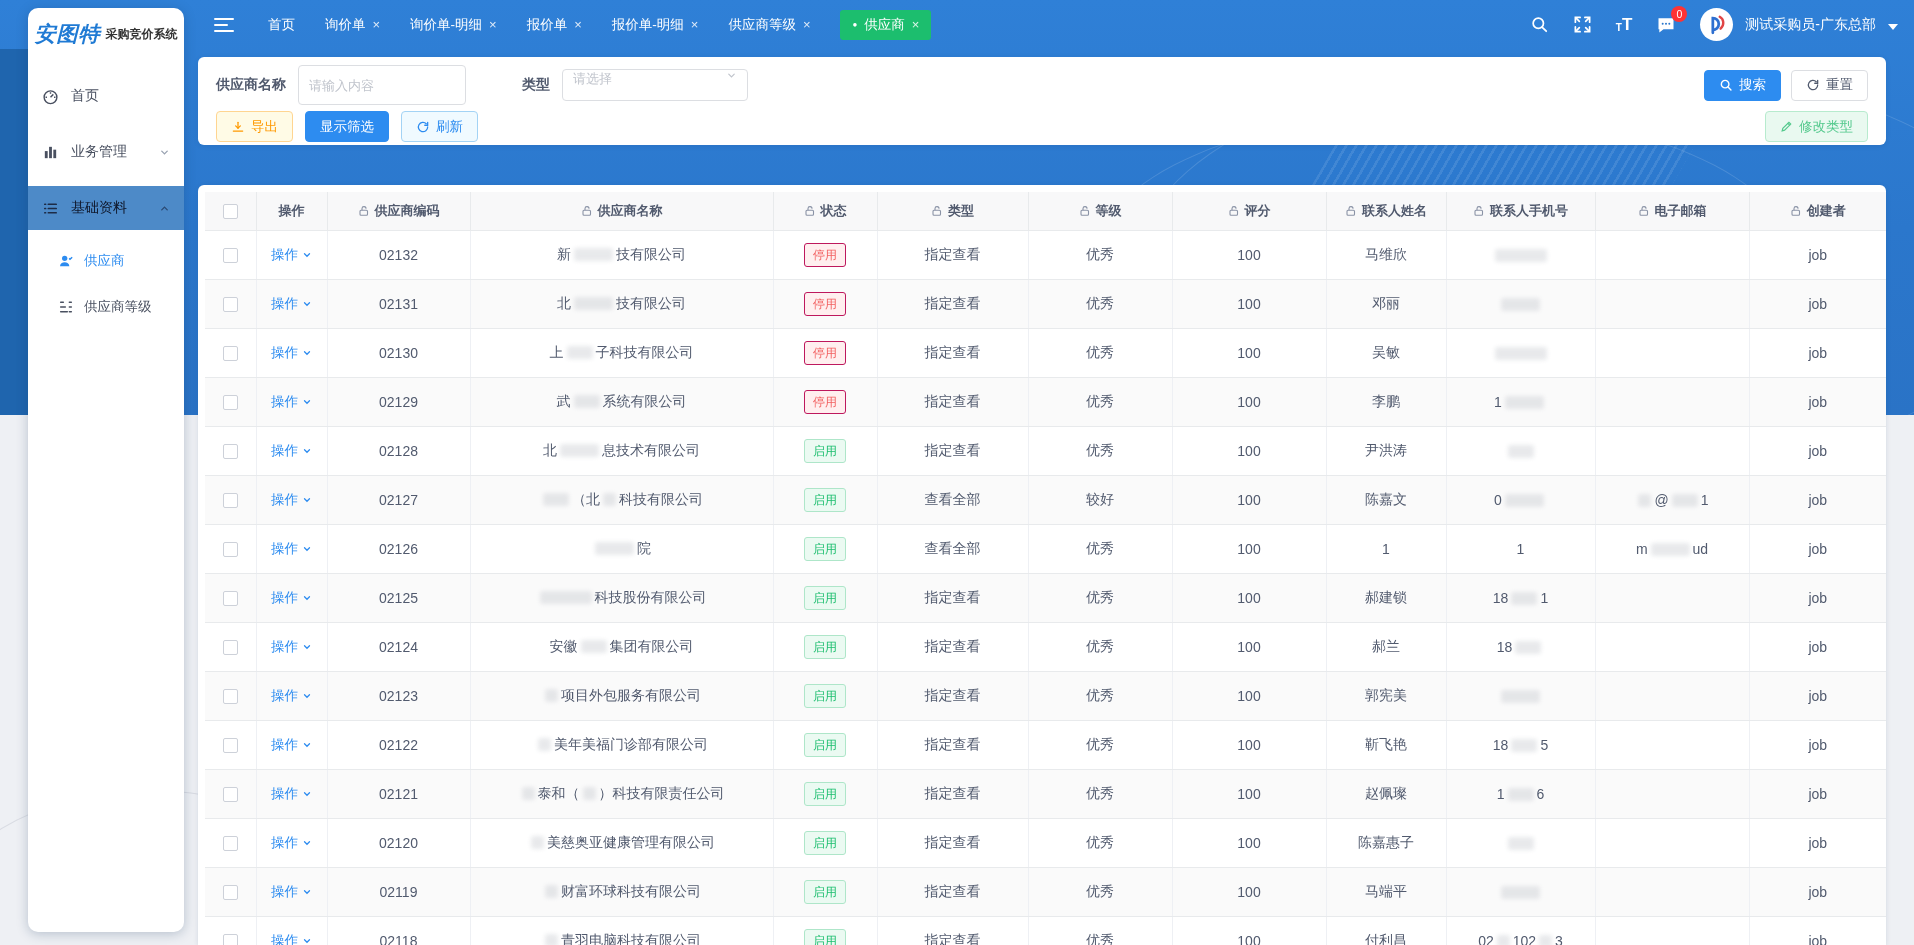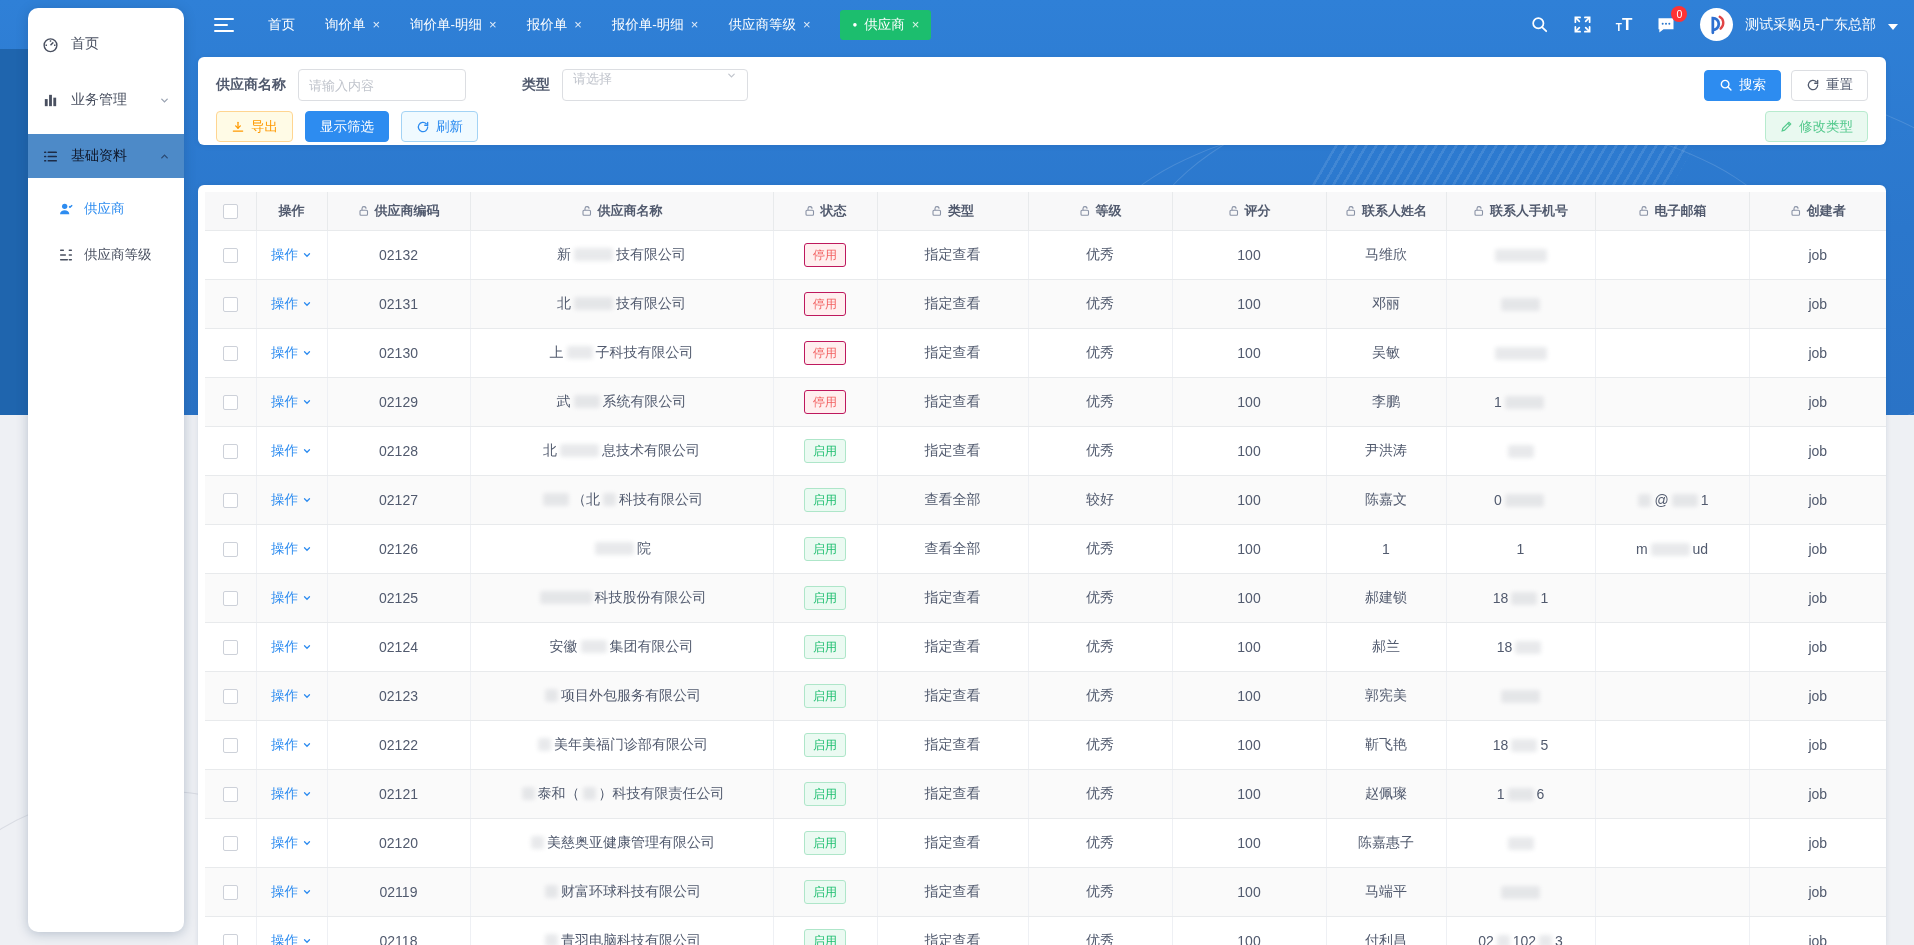--- a/index.html
+++ b/index.html
@@ -60,21 +60,21 @@
   .submenu { padding-top:10px; }
   .submenu-item { height:42px; display:flex; align-items:center; gap:10px; padding-left:30px;
     font-size:13.5px; color:#495060; cursor:pointer; margin-bottom:4px; }
   .submenu-item.active { color:#2d8cf0; }
 
   
   .filter-card { position:absolute; left:198px; top:57px; width:1688px; height:88px; background:#fff;
     border-radius:6px; box-shadow:0 1px 5px rgba(20,50,90,.12); z-index:3; padding:9px 18px 0; }
   .filter-row { display:flex; align-items:center; height:38px; }
   .f-label { font-size:14px; font-weight:bold; color:#515a6e; margin-right:12px; white-space:nowrap; }
-  .f-input { width:168px; height:32px; border:1px solid #dcdee2; border-radius:4px; padding:0 10px;
+  .f-input { width:168px; height:40px; border:1px solid #dcdee2; border-radius:4px; padding:0 10px;
     font-size:13px; color:#515a6e; outline:none; font-family:inherit; }
   .f-input::placeholder { color:#c0c4cc; }
   .f-select { width:186px; height:32px; border:1px solid #dcdee2; border-radius:4px; padding:0 10px;
     display:flex; align-items:flex-start; justify-content:space-between; cursor:pointer; margin-left:0; }
   .f-select .ph { font-size:13px; color:#c0c4cc; }
   .gap56 { width:56px; }
   .filter-actions { margin-left:auto; display:flex; gap:10px; }
   .btn { display:inline-flex; align-items:center; gap:6px; height:31px; padding:0 14px;
     font-size:13.5px; border-radius:4px; border:1px solid transparent; cursor:pointer;
     background:#fff; font-family:inherit; white-space:nowrap; }
@@ -194,20 +194,24 @@
         </svg>
     </span>
     <span class="username">
       <span>测试采购员-广东总部</span>
       <span class="caret-down"></span>
     </span>
   </div>
 </header>
 
 <aside class="sidebar">
+  <div class="logo-row">
+    <span class="logo-cn">安图特</span>
+    <span class="logo-sub">采购竞价系统</span>
+  </div>
   <nav class="menu">
     <div class="menu-item">
       <svg width="17" height="17" viewBox="0 0 24 24" fill="none" stroke="#495060" stroke-width="2">
           <circle cx="12" cy="13" r="9"></circle>
           <path d="M12 13l4-4"></path>
           <path d="M5 13h2M17 13h2M12 6v2"></path>
         </svg>
       <span>首页</span>
     </div>
     <div class="menu-item">

